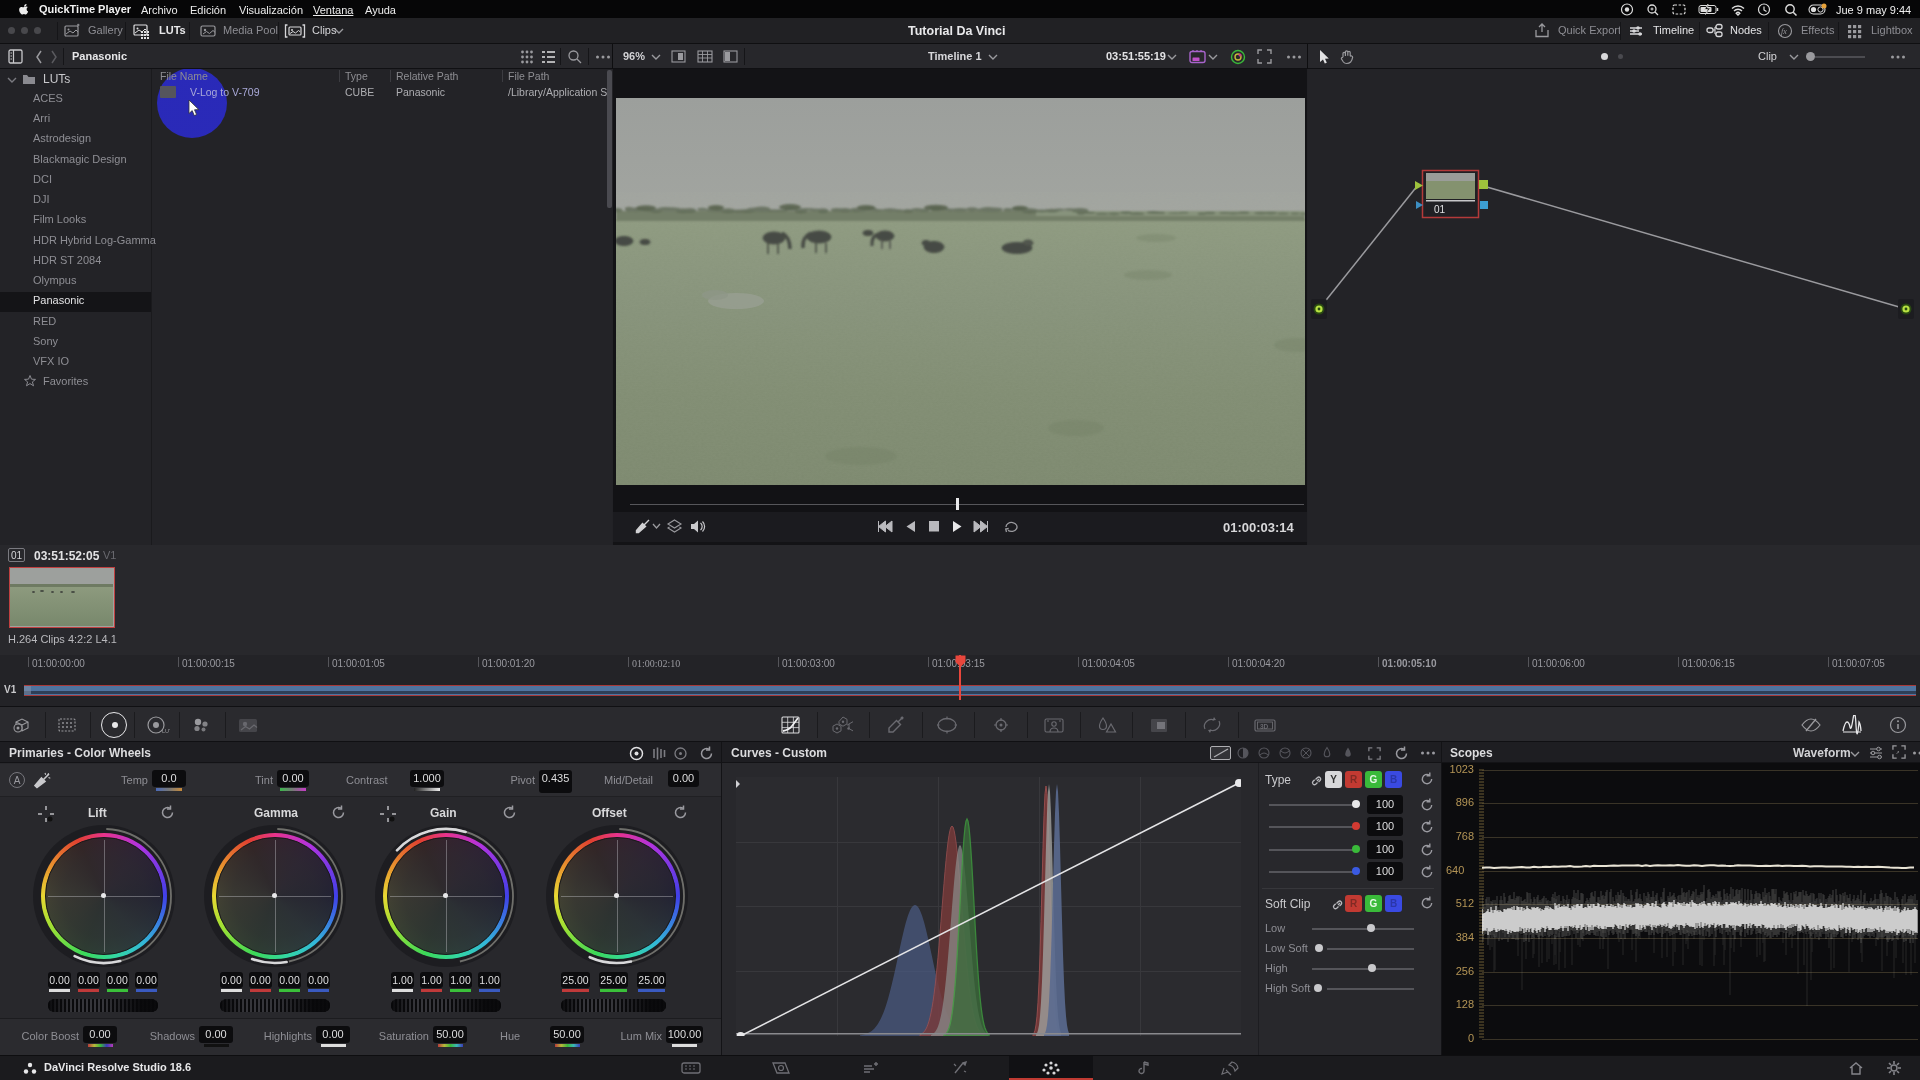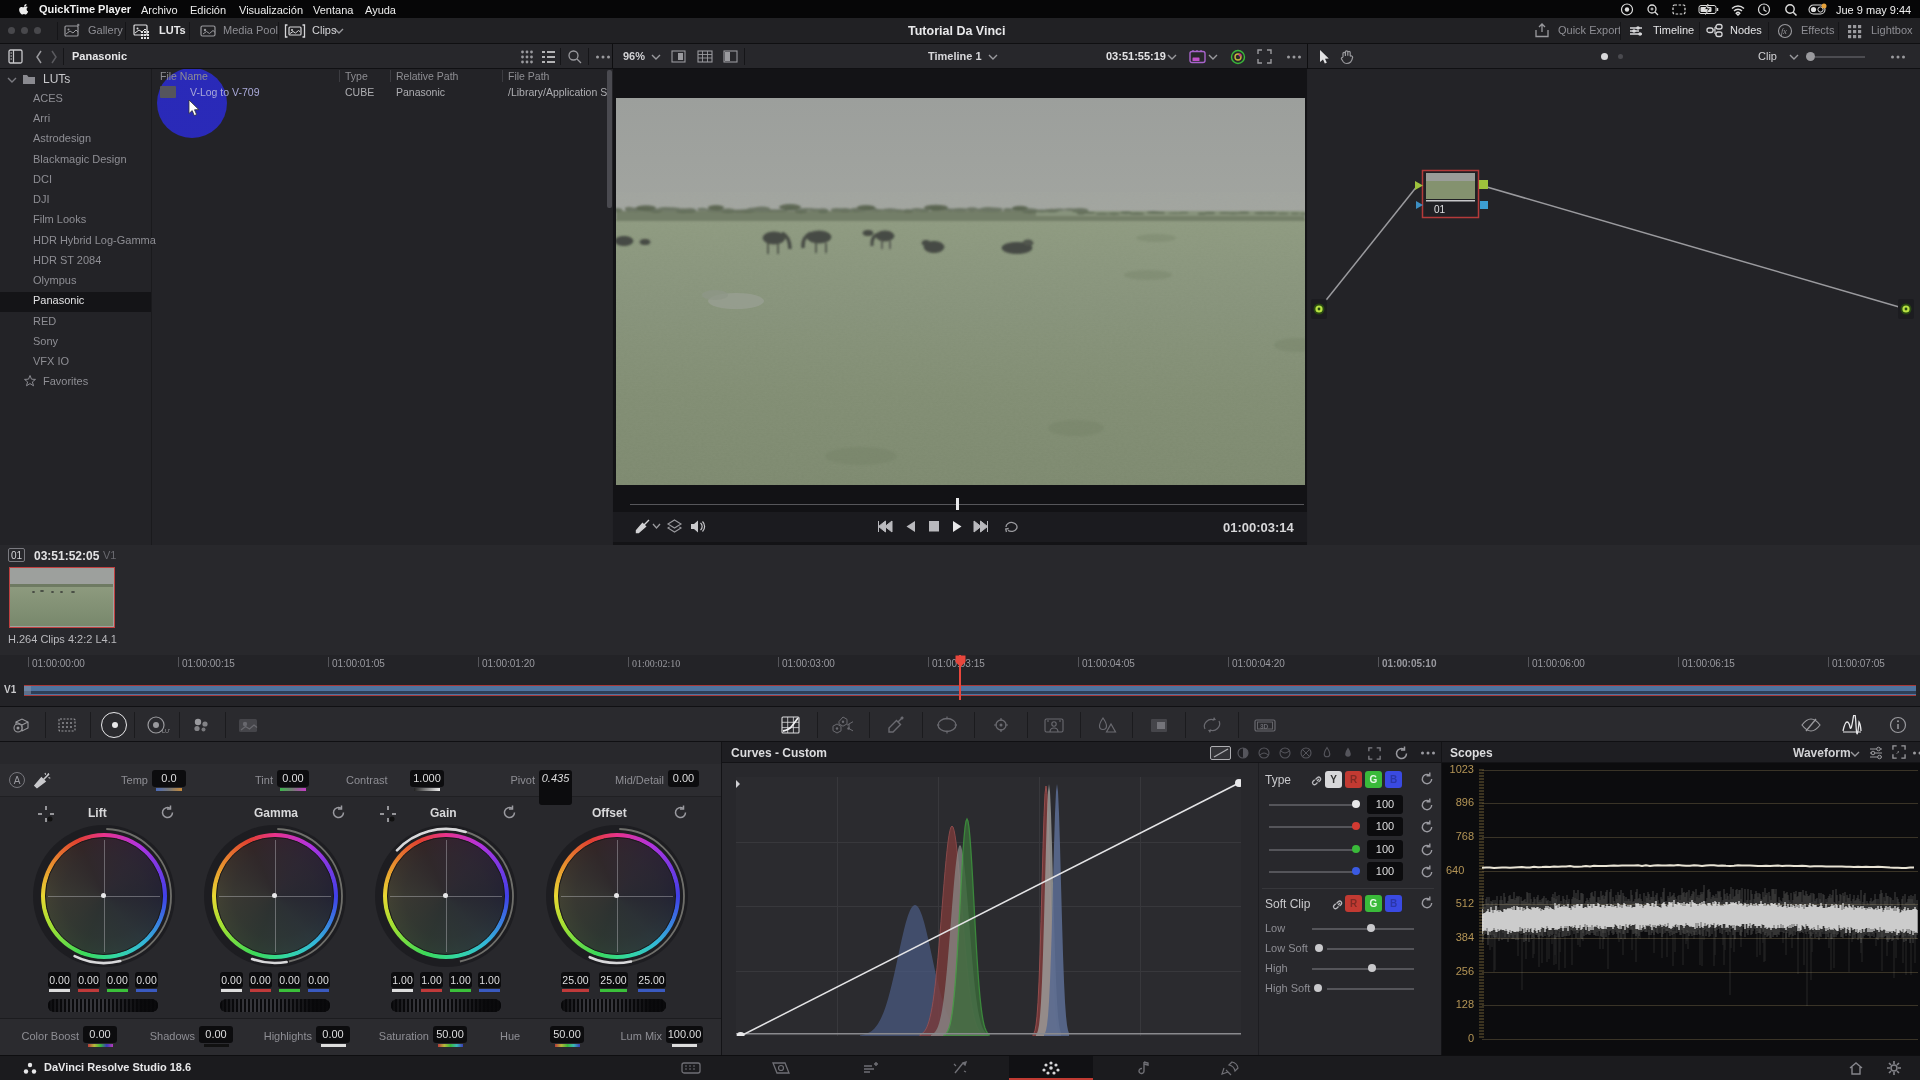--- a/index.html
+++ b/index.html
@@ -19,21 +19,21 @@
 <div id="root">
 
 <div class="abs" style="left:0;top:0;width:1920px;height:18px;background:#060607;"></div>
 <svg class="abs" style="left:17px;top:3px;" width="13" height="13" viewBox="0 0 13 13">
       <path d="M9.5 1 q0.2 1.2 -0.6 2 q-0.8 0.9 -1.8 0.8 q-0.2 -1.1 0.6 -2 q0.9 -1 1.8 -0.8z M6.9 4.1 q0.8 0 1.6 -0.4 q1.4 -0.6 2.3 0.4 q-1.3 0.9 -1.2 2.3 q0.1 1.6 1.5 2.2 q-0.4 1.2 -1.2 2.2 q-0.7 0.9 -1.6 0.6 q-0.8 -0.3 -1.4 -0.3 q-0.7 0 -1.4 0.3 q-0.9 0.4 -1.6 -0.6 Q2.3 9.2 2.1 6.9 q-0.1 -2.2 1.8 -2.8 q0.9 -0.3 1.9 0.1 q0.6 0.2 1.1 -0.1z" fill="#ececec"></path>
     </svg>
 <div class="txt" style="left:39px;top:3px;font-size:11px;font-weight:bold;color:#f2f2f2;">QuickTime Player</div>
 <div class="txt" style="left:141px;top:3.5px;font-size:11px;color:#ececec;">Archivo</div>
 <div class="txt" style="left:190px;top:3.5px;font-size:11px;color:#ececec;">Edición</div>
 <div class="txt" style="left:239px;top:3.5px;font-size:11px;color:#ececec;">Visualización</div>
-<div class="txt" style="left:313px;top:3.5px;font-size:11px;color:#ececec;">Ventana</div>
+<div class="txt" style="left:313px;top:3.5px;font-size:11px;color:#ececec;text-decoration:underline;">Ventana</div>
 <div class="txt" style="left:365px;top:3.5px;font-size:11px;color:#ececec;">Ayuda</div>
 <svg class="abs" style="left:1620px;top:3px;" width="14" height="13" viewBox="0 0 14 13">
       <circle cx="7" cy="6.5" r="5.5" fill="none" stroke="#ddd" stroke-width="1.2"></circle>
       <circle cx="7" cy="6.5" r="2.2" fill="#ddd"></circle>
     </svg>
 <svg class="abs" style="left:1646px;top:3px;" width="14" height="13" viewBox="0 0 14 13">
       <circle cx="6" cy="6" r="4" fill="none" stroke="#ddd" stroke-width="1.3"></circle>
       <path d="M9 9 L12 12" stroke="#ddd" stroke-width="1.3"></path>
       <path d="M4.5 6 h3 M6 4.5 v3" stroke="#ddd" stroke-width="1"></path>
     </svg>
@@ -712,38 +712,56 @@
       </svg>
 <svg class="abs" style="left:1888px;top:8px;" width="20" height="20" viewBox="0 0 20 20">
         <circle cx="10" cy="10" r="7.5" fill="none" stroke="#9a9a9e" stroke-width="1.2"></circle>
         <path d="M10 9 v5" stroke="#9a9a9e" stroke-width="1.5"></path>
         <circle cx="10" cy="6.3" r="1" fill="#9a9a9e"></circle>
       </svg>
 </div>
 
 <div id="panels" class="abs" style="left:0;top:742px;width:1920px;height:313px;background:#28282c;">
 
+  <div class="abs" style="left:0;top:0;width:721px;height:21px;background:#1e1e22;border-bottom:1px solid #131316;">
+    <div class="txt" style="left:9px;top:4px;font-size:12px;font-weight:bold;color:#dcdcde;">Primaries - Color Wheels</div>
+    <svg class="abs" style="left:629px;top:4px;" width="15" height="15" viewBox="0 0 15 15">
+          <circle cx="7.5" cy="7.5" r="6" fill="none" stroke="#e2e2e4" stroke-width="1.5"></circle>
+          <circle cx="7.5" cy="7.5" r="2" fill="#e2e2e4"></circle>
+        </svg>
+<svg class="abs" style="left:652px;top:4px;" width="15" height="15" viewBox="0 0 15 15">
+          <path d="M2 3 v9 M5.5 1.5 v12 M9 3 v9 M12.5 4 v7" stroke="#7c7c82" stroke-width="1.6"></path>
+        </svg>
+<svg class="abs" style="left:673px;top:4px;" width="15" height="15" viewBox="0 0 15 15">
+          <circle cx="7.5" cy="7.5" r="5.5" fill="none" stroke="#7c7c82" stroke-width="1.3"></circle>
+          <circle cx="7.5" cy="7.5" r="1.5" fill="#7c7c82"></circle>
+        </svg>
+<svg class="abs" style="left:699px;top:4px;" width="15" height="15" viewBox="0 0 15 15">
+          <path d="M12.5 7.5 a5 5 0 1 1 -2.5 -4.3" fill="none" stroke="#9a9aa0" stroke-width="1.5"></path>
+          <path d="M10.5 0.5 l0 3.5 l-3.5 0" fill="none" stroke="#9a9aa0" stroke-width="1.5"></path>
+        </svg>
+  </div>
   <div class="abs" style="left:0;top:22px;width:721px;height:33px;background:#2c2c30;border-bottom:1px solid #202023;">
     <div class="abs" style="left:9px;top:8px;width:16px;height:16px;border:1px solid #77777d;border-radius:50%;color:#9a9aa0;font-size:10px;text-align:center;line-height:15px;">A</div>
     <svg class="abs" style="left:34px;top:8px;" width="17" height="17" viewBox="0 0 17 17">
           <path d="M9 8 L15 2 M7.5 6 l3.5 3.5 l-8 6 l-2 -2 z" stroke="#c9c9cc" stroke-width="1.6" fill="#c9c9cc"></path>
           <path d="M11 1 l0.7 1.8 M14.5 5.5 l1.8 0.7 M13.6 2.6 l1.2 -1.2" stroke="#c9c9cc" stroke-width="1.1"></path>
         </svg>
     <div class="txt g" style="left:98px;top:10px;width:50px;text-align:right;font-size:11px;">Temp</div>
     <div class="vb" style="left:152px;top:6px;width:34px;height:17px;line-height:17px;">0.0</div>
     <div class="abs" style="left:156px;top:24px;width:26px;height:3px;background:linear-gradient(90deg,#4a6ab8,#777,#c88a3a);"></div>
     <div class="txt g" style="left:223px;top:10px;width:50px;text-align:right;font-size:11px;">Tint</div>
     <div class="vb" style="left:277px;top:6px;width:32px;height:17px;line-height:17px;">0.00</div>
     <div class="abs" style="left:280px;top:24px;width:26px;height:3px;background:linear-gradient(90deg,#3ab84a,#777,#c83ac8);"></div>
     <div class="txt g" style="left:346px;top:10px;width:60px;font-size:11px;">Contrast</div>
     <div class="vb" style="left:410px;top:6px;width:34px;height:17px;line-height:17px;">1.000</div>
     <div class="abs" style="left:414px;top:24px;width:26px;height:3px;background:linear-gradient(90deg,#222,#eee);"></div>
     <div class="txt g" style="left:475px;top:10px;width:60px;text-align:right;font-size:11px;">Pivot</div>
-    <div class="vb" style="left:539px;top:6px;width:33px;height:35px;line-height:17px;font-style:italic;">0.435</div>
-    <div class="txt g" style="left:604px;top:10px;width:60px;text-align:right;font-size:11px;">Mid/Detail</div>
+    <div class="vb" style="left:539px;top:6px;width:33px;height:23px;line-height:17px;">0.435</div>
+    <div class="txt g" style="left:604px;top:10px;width:60px;text-align:left;font-size:11px;">Mid/Detail</div>
     <div class="vb" style="left:668px;top:6px;width:31px;height:17px;line-height:17px;">0.00</div>
   </div>
   <div id="wheels">
   <div class="txt" style="left:88px;top:64px;font-size:12px;font-weight:bold;color:#d8d8da;">Lift</div>
   <svg class="abs" style="left:37.5px;top:64px;" width="16" height="16" viewBox="0 0 16 16">
           <g stroke="#b9b9bd" stroke-width="1.5">
             <path d="M8 0v4M8 12v4M0 8h4M12 8h4"></path>
           </g>
           <circle cx="12" cy="13" r="2.5" fill="#111"></circle>
         </svg>

